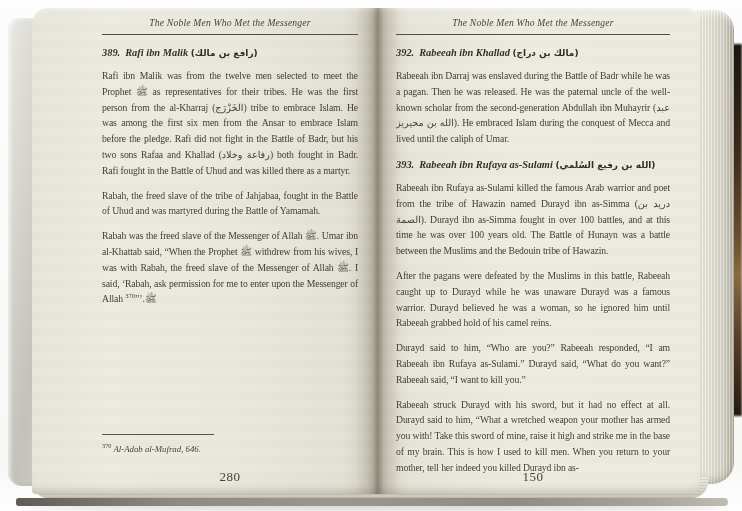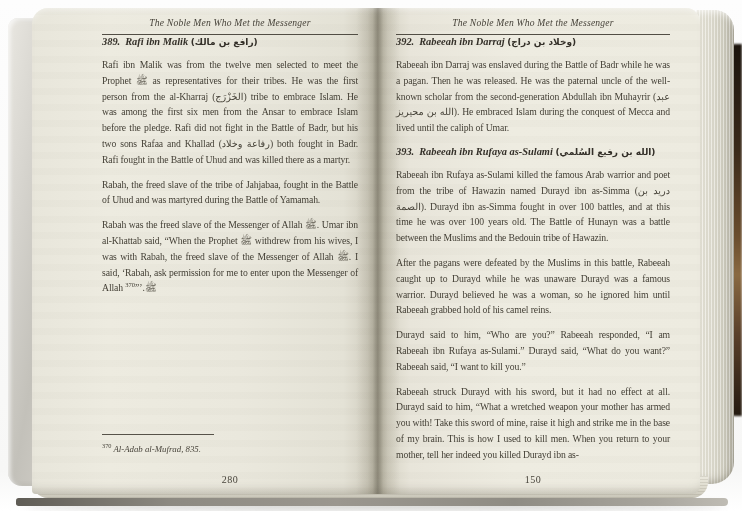--- a/index.html
+++ b/index.html
@@ -73,21 +73,21 @@
   .page-inner{position:absolute;inset:0;}
   .page-left .page-inner{padding:9px 20px 0 70px;}
   .page-right .page-inner{padding:9px 30px 0 18px;}
 
   .running-header{
     text-align:center;font-style:italic;font-size:9.6px;letter-spacing:0.2px;color:#47433a;
   }
   .header-rule{height:1px;background:#524e45;margin-top:6px;}
 
   .entry-heading{
-    margin-bottom:8px;
+    margin-top:11px;margin-bottom:8px;
     font-weight:bold;font-style:italic;font-size:10.4px;color:#332f28;line-height:14px;
   }
   .entry-heading .e-num{margin-right:5px;}
   .entry-heading .e-arabic{
     font-family:"DejaVu Sans", sans-serif;font-style:normal;font-size:9px;font-weight:bold;
     direction:rtl;unicode-bidi:isolate;
   }
   .body-para{
     margin:8px 0 9px 0;
     font-size:9.7px;line-height:15.8px;letter-spacing:-0.12px;
@@ -96,21 +96,21 @@
   .fn-ref{font-size:6.5px;line-height:0;}
 
   .footnote-block{position:absolute;left:70px;right:20px;bottom:40px;}
   .footnote-rule{width:112px;height:1px;background:#57534a;}
   .footnote-line{margin-top:7px;font-size:8.8px;color:#47433a;}
   .footnote-line .fn-marker{font-size:6.3px;vertical-align:super;margin-right:2px;}
   .footnote-line .fn-text{font-style:italic;}
 
   .page-number{
     position:absolute;bottom:9px;left:0;right:0;text-align:center;
-    font-size:10px;color:#47433a;letter-spacing:0.5px;
+    font-size:13px;color:#47433a;letter-spacing:0.5px;
   }
   .page-left .page-number{padding-left:50px;}
   .page-right .page-number{padding-right:12px;}
 
   
   .ghost{
     position:absolute;inset:0;pointer-events:none;opacity:0.5;
     background:repeating-linear-gradient(to bottom, rgba(120,114,96,0.05) 0 7px, rgba(0,0,0,0) 7px 16px);
   }
 </style>
@@ -147,36 +147,36 @@
         </div>
 
         <div class="entry">
           <p class="body-para"><span>Rabah was the freed slave of the Messenger of Allah ﷺ. Umar ibn al-Khattab said, “When the Prophet ﷺ withdrew from his wives, I was with Rabah, the freed slave of the Messenger of Allah ﷺ. I said, ‘Rabah, ask permission for me to enter upon the Messenger of Allah ﷺ.’”</span><sup class="fn-ref">370</sup></p>
         </div>
       </div>
 
       <div class="footnote-block">
         <div class="footnote-rule"></div>
         <div class="footnote-line">
-          <span class="fn-marker">370</span><span class="fn-text">Al-Adab al-Mufrad, 835.</span>
+          <span class="fn-marker">370</span><span class="fn-text">Al-Adab al-Mufrad, 646.</span>
         </div>
       </div>
       <div class="page-number">280</div>
     </div>
 
     <div class="page page-right">
       <div class="ghost"></div>
       <div class="page-inner">
         <div class="running-header">The Noble Men Who Met the Messenger</div>
         <div class="header-rule"></div>
 
         <div class="entry">
           <div class="entry-heading">
-            <span class="e-num">392.</span><span class="e-title">Rabeeah ibn Darraj</span>
-            <span class="e-arabic">(وخلاد بن دراج)</span>
+            <span class="e-num">392.</span><span class="e-title">Rabeeah ibn Khallad</span>
+            <span class="e-arabic">(مالك بن دراج)</span>
           </div>
           <p class="body-para">Rabeeah ibn Darraj was enslaved during the Battle of Badr while he was a pagan. Then he was released. He was the paternal uncle of the well-known scholar from the second-generation Abdullah ibn Muhayrir (عبد الله بن محيريز). He embraced Islam during the conquest of Mecca and lived until the caliph of Umar.</p>
         </div>
 
         <div class="entry">
           <div class="entry-heading">
             <span class="e-num">393.</span><span class="e-title">Rabeeah ibn Rufaya as-Sulami</span>
             <span class="e-arabic">(الله بن رفيع السُلمي)</span>
           </div>
           <p class="body-para">Rabeeah ibn Rufaya as-Sulami killed the famous Arab warrior and poet from the tribe of Hawazin named Durayd ibn as-Simma (دريد بن الصمة). Durayd ibn as-Simma fought in over 100 battles, and at this time he was over 100 years old. The Battle of Hunayn was a battle between the Muslims and the Bedouin tribe of Hawazin.</p>

